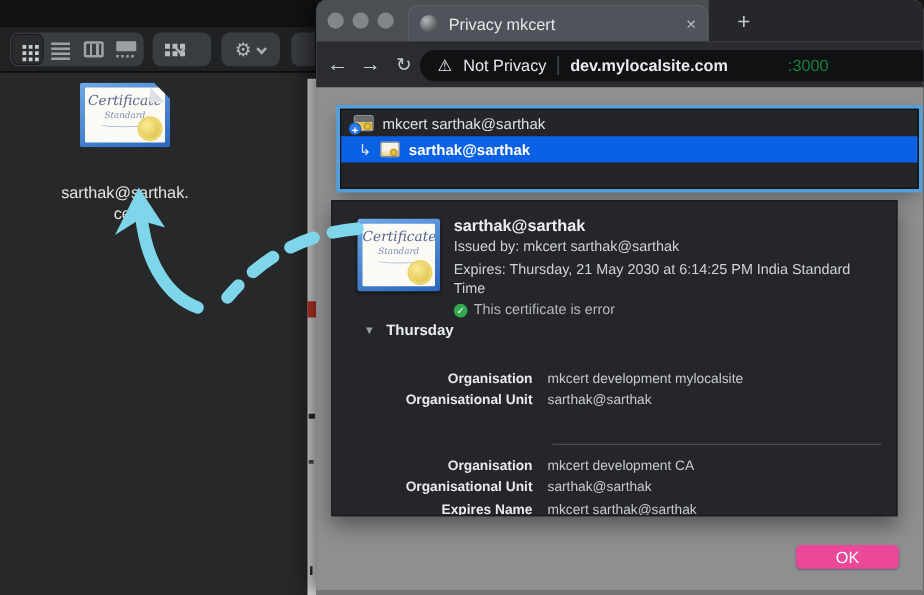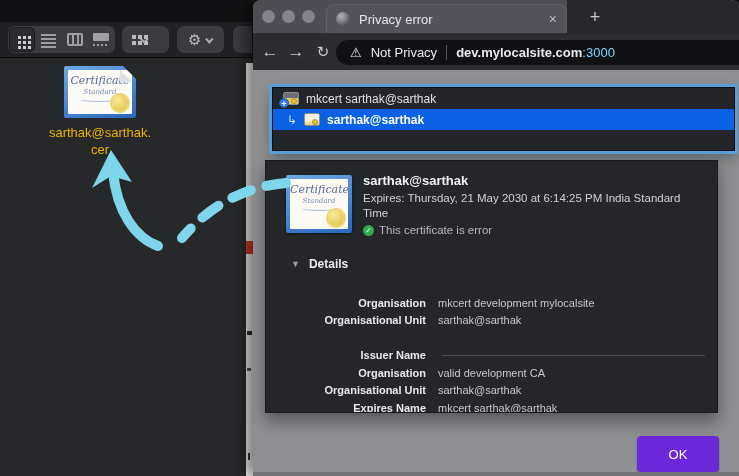--- a/index.html
+++ b/index.html
@@ -30,21 +30,21 @@
 
   
   .cert-big { background:linear-gradient(160deg,#6fa9e6,#2a66bd); padding:4px; border-radius:2px; box-shadow:0 1px 3px rgba(0,0,0,.55); }
   .cert-inner { width:100%; height:100%; background:#fbfaf5; border-radius:1px; position:relative; overflow:hidden; text-align:center; }
   .cert-script  { font-family:"DejaVu Serif", serif; font-style:italic; color:#55688f; font-size:11px; line-height:12px; margin-top:5px; }
   .cert-script2 { font-family:"DejaVu Serif", serif; font-style:italic; color:#7c8cb2; font-size:7px; line-height:8px; margin-top:1px; }
   .flourish { height:5px; margin:1px 12px 0 12px; border-bottom:1px solid #a9c0dc; border-radius:0 0 60% 60%; }
   .seal-big { position:absolute; right:4px; bottom:3px; width:16px; height:16px; border-radius:50%; background:radial-gradient(circle at 35% 32%,#f8ec96,#dcb93f); box-shadow:0 0 0 2px #ecd express566; box-shadow:0 0 0 2px #ecd566; }
   .file-cert { position:relative; width:72px; height:52px; margin:0 auto; clip-path:polygon(0 0, calc(100% - 13px) 0, 100% 13px, 100% 100%, 0 100%); }
   .fold-flap { position:absolute; top:0; right:0; width:12px; height:12px; background:#dde1e6; clip-path:polygon(0 0,100% 100%,0 100%); }
-  .file-label { margin-top:6px; font-size:13px; line-height:17px; color:#eab308; }
+  .file-label { margin-top:27px; font-size:13px; line-height:17px; color:#e5e5e5; }
   .file-wrap { position:absolute; left:10px; top:66px; width:180px; text-align:center; }
 
   
   .white-strip { position:absolute; left:246px; top:63px; width:7px; height:413px; background:#ececec; z-index:2; }
   .red-mark { position:absolute; left:0; top:178px; width:7px; height:13px; background:#ce3a2c; }
   .speck-a { position:absolute; left:1px; top:268px; width:5px; height:4px; background:#2f2f2f; }
   .speck-b { position:absolute; left:1px; top:305px; width:4px; height:3px; background:#565656; }
   .speck-c { position:absolute; left:2px; top:390px; width:2px; height:7px; background:#333; }
 
   
@@ -58,21 +58,21 @@
   .tab-title { flex:1; font-size:13px; color:#e5e7ea; white-space:nowrap; overflow:hidden; }
   .tab-close { color:#b7babf; font-size:14px; line-height:14px; }
   .newtab { position:absolute; left:330px; top:5px; width:24px; height:24px; color:#c3c6ca; font-size:18px; display:flex; align-items:center; justify-content:center; }
   .toolbar { position:absolute; top:33px; left:0; right:0; height:37px; background:#2a2c30; }
   .nav { position:absolute; top:0; height:37px; width:26px; display:flex; align-items:center; justify-content:center; color:#c6c9cc; font-size:17px; }
   .nav-back { left:4px; } .nav-fwd { left:30px; } .nav-reload { left:57px; font-size:15px; }
   .omnibox { position:absolute; left:83px; top:7px; right:0; height:25px; background:#0f1113; border-radius:13px 0 0 13px; display:flex; align-items:center; gap:9px; padding-left:14px; font-size:13px; color:#e8eaed; }
   .omni-warn { font-size:13px; color:#e8eaed; }
   .omni-div { width:1px; height:15px; background:#55585c; }
   .omni-host { color:#e8eaed; font-weight:bold; }
-  .omni-port { color:#7dd3fc; }
+  .omni-port { color:#15803d;margin-left:48px; }
 
   
   .content { position:absolute; top:70px; left:0; right:0; bottom:0; background:#8e8f91; }
   .bottom-edge { position:absolute; left:0; bottom:0; width:100%; height:4px; background:#747577; }
 
   .chain { position:absolute; left:19px; top:17px; width:463px; height:64px; background:#232528; border:1px solid #0e0f11; box-shadow:0 0 0 3px #55a0da, 0 6px 14px rgba(0,0,0,.35); }
   .chain-row { height:21px; display:flex; align-items:center; padding-left:10px; gap:7px; font-size:12px; color:#dfe2e5; }
   .chain-row.selected { background:#0b61e4; color:#fff; font-weight:bold; padding-left:14px; }
   .ret { font-size:12px; color:#dfe3ea; font-weight:normal; }
   .mini-cert { width:16px; height:13px; border:1px solid #8a8f96; border-radius:2px; background:linear-gradient(180deg,#f7f3e4 0 55%,#e8d27a); position:relative; flex:none; }
@@ -88,21 +88,21 @@
   .valid { display:flex; align-items:center; gap:5px; margin-top:3px; font-size:11.5px; color:#b6b8ba; }
   .vdot { width:11px; height:11px; border-radius:50%; background:#35a852; color:#fff; font-size:8px; line-height:11px; text-align:center; flex:none; }
   .dheader { position:absolute; left:25px; top:96px; display:flex; gap:9px; align-items:center; }
   .tri { color:#9b9ea1; font-size:9px; }
   .dtitle { font-size:12px; font-weight:bold; color:#eaecee; }
   .drow { position:absolute; left:0; width:100%; height:15px; }
   .dlabel { position:absolute; left:0; width:160px; text-align:right; font-weight:bold; font-size:11px; color:#e8eaec; }
   .dvalue { position:absolute; left:172px; font-size:11px; color:#c7c9cb; }
   .dline { position:absolute; left:176px; right:12px; top:6px; height:1px; background:#4b4d50; }
 
-  .ok { position:absolute; left:384px; top:366px; width:82px; height:36px; background:#6d28d9; border-radius:4px; color:#fff; font-size:13px; display:flex; align-items:center; justify-content:center; box-shadow:0 1px 2px rgba(0,0,0,.3); }
+  .ok { position:absolute; left:384px; top:366px; width:82px; height:19px; background:#ec4899; border-radius:4px; color:#fff; font-size:13px; display:flex; align-items:center; justify-content:center; box-shadow:0 1px 2px rgba(0,0,0,.3); }
 
   
   .arrow-svg { position:absolute; left:78px; top:142px; width:215px; height:122px; z-index:9; pointer-events:none; }
 </style>
 </head>
 <body>
 
 <div id="app">
 
   <div class="finder">
@@ -159,21 +159,21 @@
 
   <div class="chrome">
     <div class="tabstrip">
       <div class="frame-left">
         <span class="tlight tl1"></span>
         <span class="tlight tl2"></span>
         <span class="tlight tl3"></span>
       </div>
       <div class="tab">
         <span class="favicon"></span>
-        <span class="tab-title">Privacy error</span>
+        <span class="tab-title">Privacy mkcert</span>
         <span class="tab-close">×</span>
       </div>
       <div class="newtab">+</div>
     </div>
 
     <div class="toolbar">
       <span class="nav nav-back">←</span>
       <span class="nav nav-fwd">→</span>
       <span class="nav nav-reload">↻</span>
       <div class="omnibox">
@@ -209,48 +209,48 @@
         <div class="cert-big panel-cert">
           <div class="cert-inner">
             <div class="cert-script">Certificate</div>
             <div class="cert-script2">Standard</div>
             <div class="flourish"></div>
             <span class="seal-big"></span>
           </div>
         </div>
         <div class="sum">
           <div class="sum-name">sarthak@sarthak</div>
+          <div class="sum-line">Issued by: mkcert sarthak@sarthak</div>
           <div class="sum-line">Expires: Thursday, 21 May 2030 at 6:14:25 PM India Standard Time</div>
           <div class="valid">
             <span class="vdot">✓</span>
             <span>This certificate is error</span>
           </div>
         </div>
 
         <div class="dheader">
           <span class="tri">▼</span>
-          <span class="dtitle">Details</span>
+          <span class="dtitle">Thursday</span>
         </div>
 
         <div class="drow" style="top:136px">
           <span class="dlabel">Organisation</span>
           <span class="dvalue">mkcert development mylocalsite</span>
         </div>
         <div class="drow" style="top:153px">
           <span class="dlabel">Organisational Unit</span>
           <span class="dvalue">sarthak@sarthak</span>
         </div>
 
         <div class="drow" style="top:188px">
-          <span class="dlabel">Issuer Name</span>
           <span class="dline"></span>
         </div>
         <div class="drow" style="top:206px">
           <span class="dlabel">Organisation</span>
-          <span class="dvalue">valid development CA</span>
+          <span class="dvalue">mkcert development CA</span>
         </div>
         <div class="drow" style="top:223px">
           <span class="dlabel">Organisational Unit</span>
           <span class="dvalue">sarthak@sarthak</span>
         </div>
         <div class="drow" style="top:241px">
           <span class="dlabel">Expires Name</span>
           <span class="dvalue">mkcert sarthak@sarthak</span>
         </div>
       </div>

